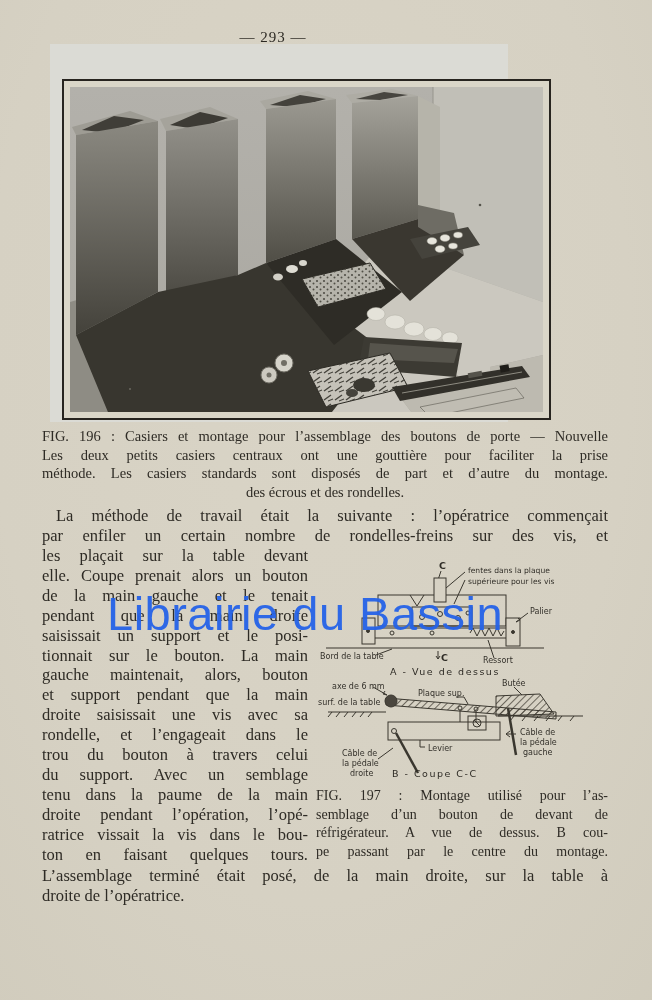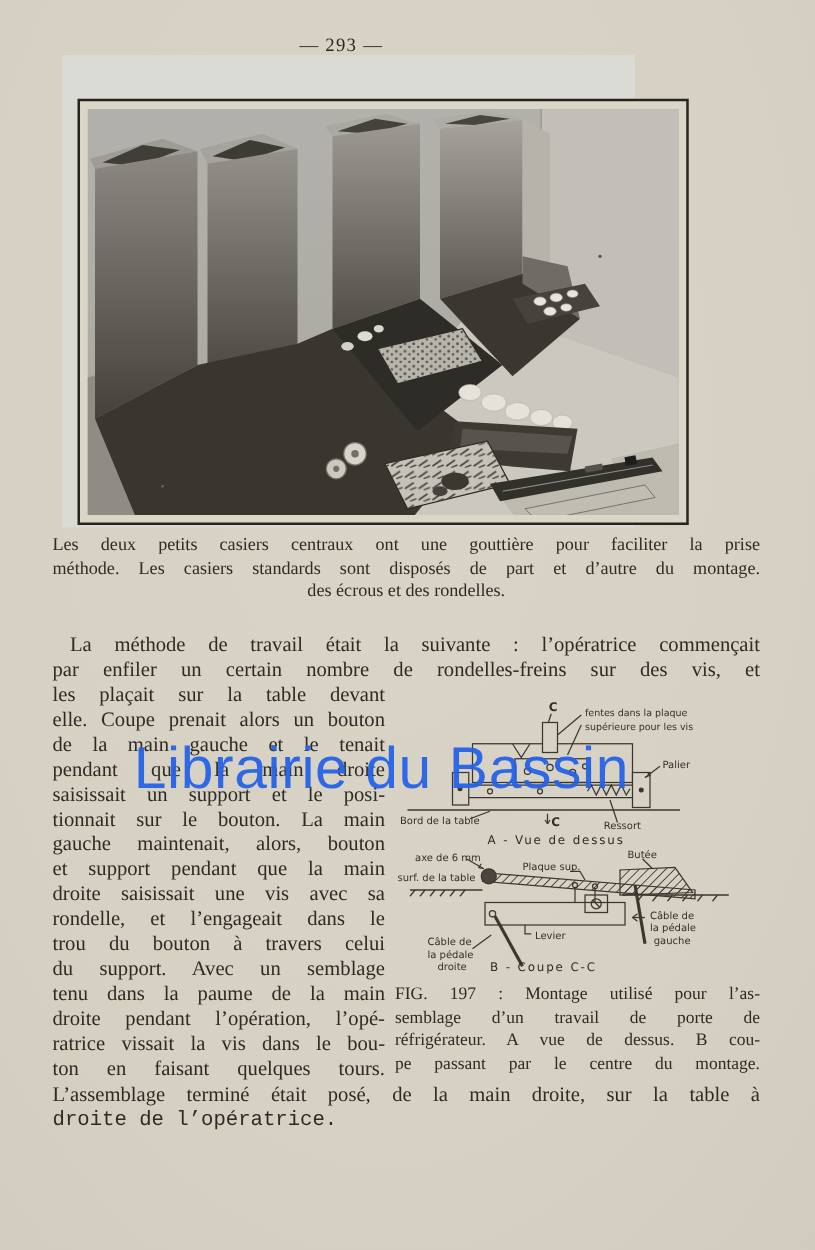--- a/index.html
+++ b/index.html
@@ -16,21 +16,21 @@
   .photo-frame svg{display:block;width:100%;height:100%;}
   .textblock{position:absolute;}
   .cap196{left:42px;top:427px;width:566px;font-size:14.5px;line-height:18.5px;}
   .cap197{left:316px;top:787px;width:292px;font-size:14px;line-height:18.6px;}
   .cline,.bline{text-align:justify;text-align-last:justify;white-space:normal;}
   .cap196 .cline:last-child{text-align:right;text-align-last:center;}
   .para1{left:42px;top:506px;width:566px;font-size:16.5px;line-height:19.9px;}
   .para1 .bline:first-child{text-indent:14px;}
   .column{left:42px;top:546px;width:266px;font-size:16.5px;line-height:19.9px;}
   .para2{left:42px;top:866px;width:566px;font-size:16.5px;line-height:19.9px;}
-  .para2 .bline:last-child{text-align-last:left;font-family:Liberation Mono, monospace;}
+  .para2 .bline:last-child{text-align-last:left;}
   .diagram{position:absolute;left:318px;top:556px;width:294px;height:228px;}
   .diagram svg{display:block;width:100%;height:100%;}
   .dg-text{font-family:"DejaVu Sans","Liberation Sans",sans-serif;font-size:8px;fill:#33302a;}
   .dg-text-sm{font-family:"DejaVu Sans","Liberation Sans",sans-serif;font-size:7.6px;fill:#33302a;}
   .dg-title{font-family:"DejaVu Sans","Liberation Sans",sans-serif;font-size:9.5px;
     letter-spacing:1.5px;fill:#2e2b25;}
   .dg-c{font-family:"DejaVu Sans","Liberation Sans",sans-serif;font-size:9.5px;
     font-weight:bold;fill:#2e2b25;}
   .watermark{position:absolute;left:107px;top:586px;font-family:Liberation Sans, sans-serif;
     font-size:47px;letter-spacing:.5px;color:#2563e8;white-space:nowrap;opacity:.95;z-index:30;}
@@ -139,20 +139,21 @@
         <rect x="398" y="285" width="14" height="5" fill="#55534b" transform="rotate(-10 405 287)"></rect>
         <rect x="430" y="278" width="9" height="7" fill="#1f1d19" transform="rotate(-10 434 281)"></rect>
         <polygon points="350,320 446,301 454,311 360,330" fill="#c0bdb3" stroke="#4a4840" stroke-width=".5"></polygon>
       </g>
       <circle cx="410" cy="118" r="1.3" fill="#55534b"></circle>
       <circle cx="60" cy="302" r="1" fill="#6a6860"></circle>
     </svg>
   </div>
 
   <div class="textblock cap196">
+      <div class="cline">FIG. 196 : Casiers et montage pour l’assemblage des boutons de porte — Nouvelle</div>
       <div class="cline">Les deux petits casiers centraux ont une gouttière pour faciliter la prise</div>
       <div class="cline">méthode. Les casiers standards sont disposés de part et d’autre du montage.</div>
       <div class="cline">des écrous et des rondelles.</div>
     </div>
 
   <div class="textblock para1">
       <div class="bline">La méthode de travail était la suivante : l’opératrice commençait</div>
       <div class="bline">par enfiler un certain nombre de rondelles-freins sur des vis, et</div>
     </div>
 
@@ -276,20 +277,20 @@
         <text x="24" y="200" class="dg-text">Câble de</text>
         <text x="24" y="210" class="dg-text">la pédale</text>
         <text x="32" y="220" class="dg-text">droite</text>
         <text x="74" y="221" class="dg-title">B - Coupe C-C</text>
       </g>
     </svg>
   </div>
 
   <div class="textblock cap197">
       <div class="cline">FIG. 197 : Montage utilisé pour l’as-</div>
-      <div class="cline">semblage d’un travail de porte de</div>
+      <div class="cline">semblage d’un bouton de devant de</div>
       <div class="cline">réfrigérateur. A vue de dessus. B cou-</div>
       <div class="cline">pe passant par le centre du montage.</div>
     </div>
 
   <div class="watermark">Librairie du Bassin</div>
 
 </div>
 
 </body></html>

